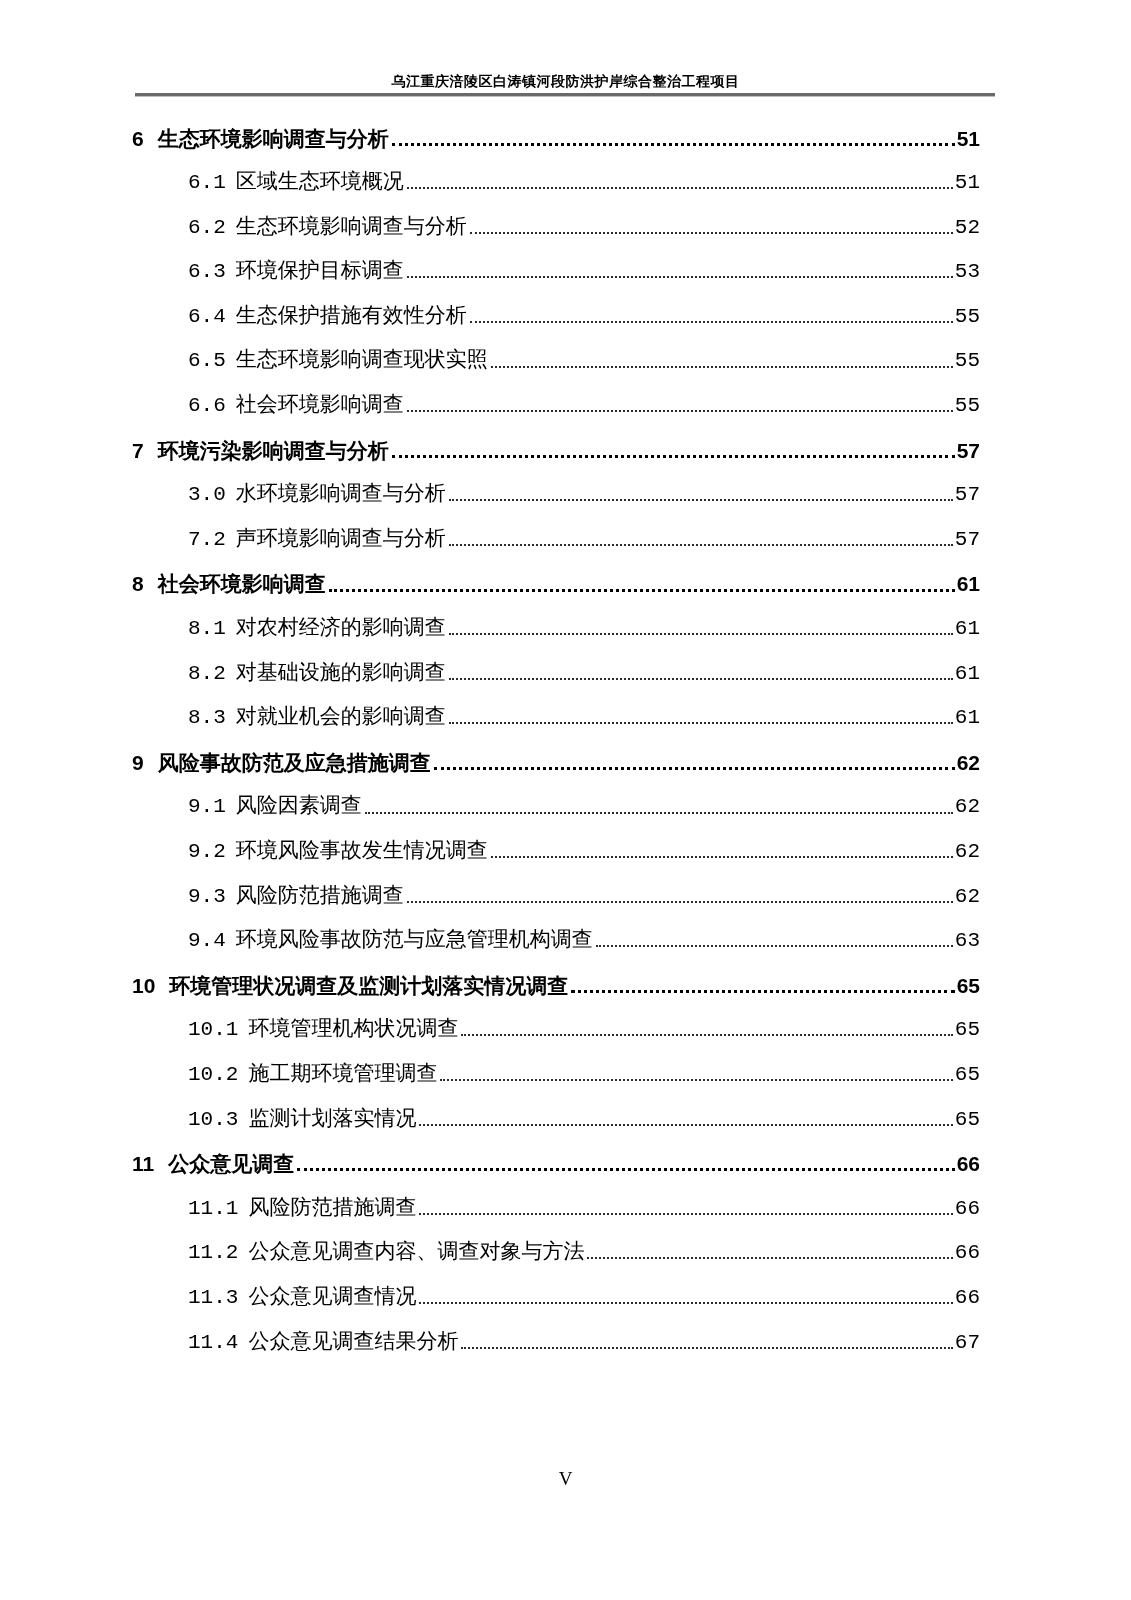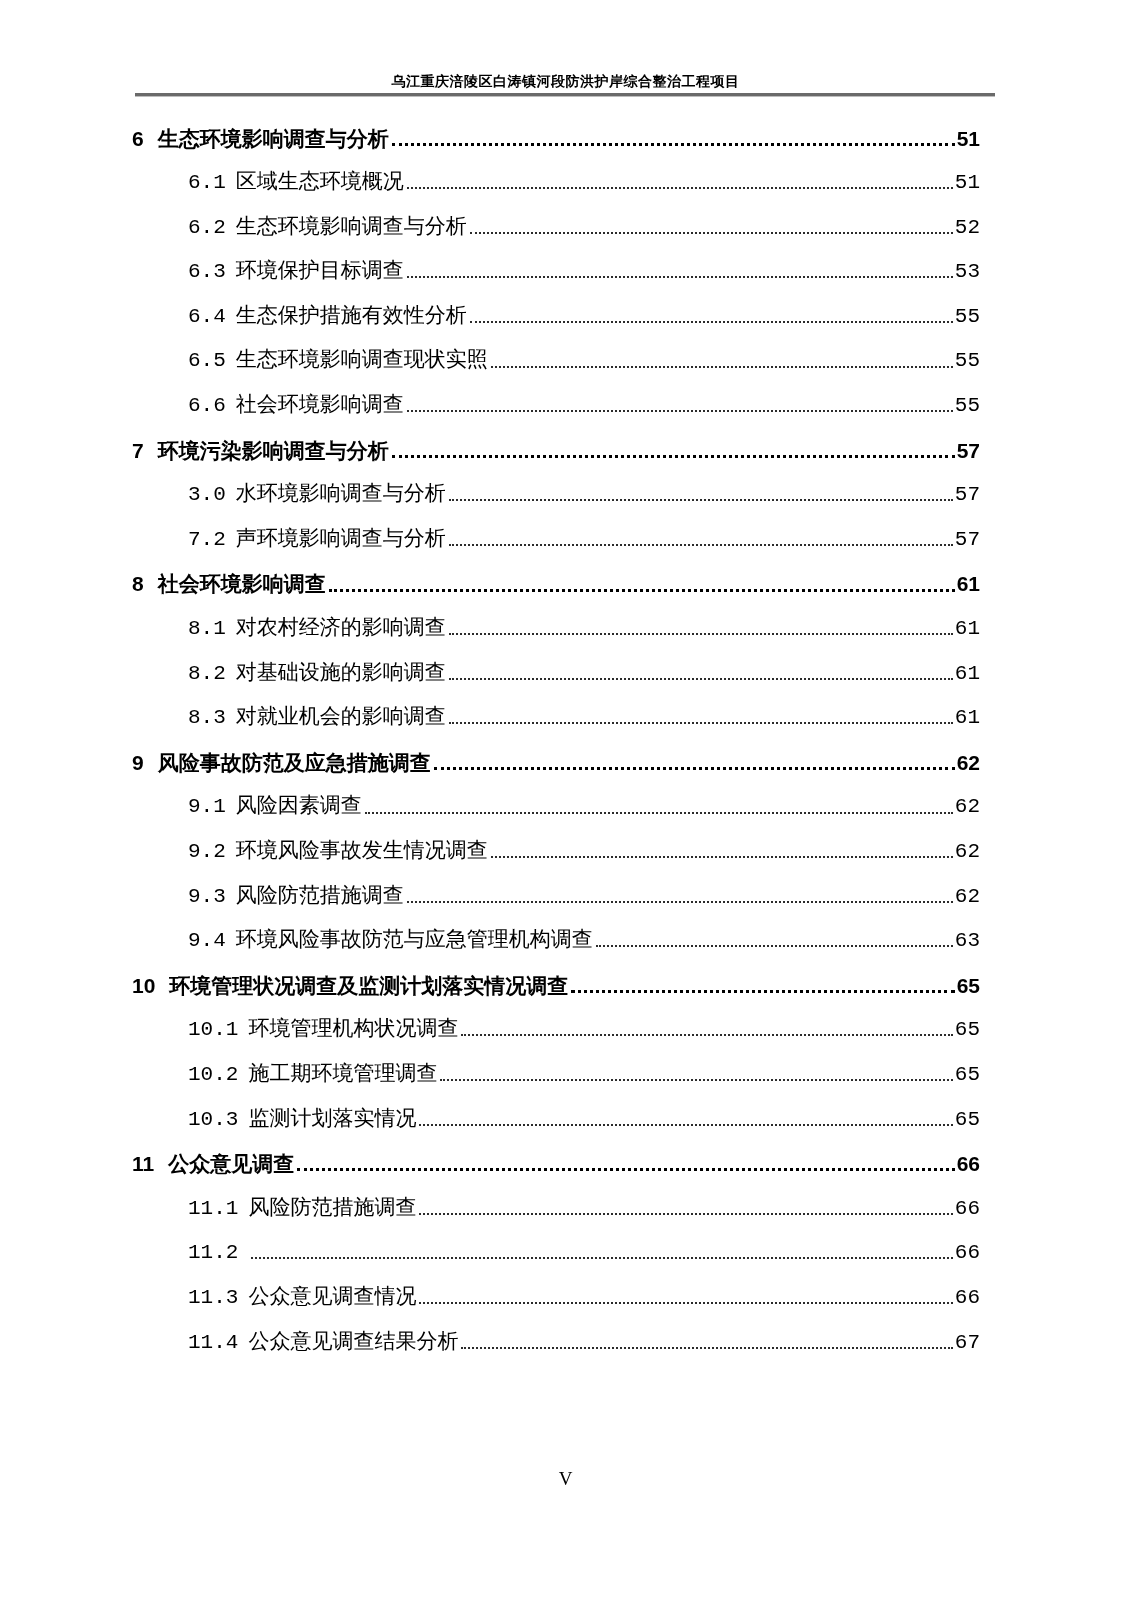--- a/index.html
+++ b/index.html
@@ -246,20 +246,21 @@
     <span class="toc-page">66</span>
   </div>
       <div class="toc-row l2">
     <span class="toc-num">11.1</span>
     <span class="toc-title">风险防范措施调查</span>
     <span class="toc-leader"></span>
     <span class="toc-page">66</span>
   </div>
       <div class="toc-row l2">
     <span class="toc-num">11.2</span>
+    <span class="toc-title">公众意见调查内容、调查对象与方法</span>
     <span class="toc-leader"></span>
     <span class="toc-page">66</span>
   </div>
       <div class="toc-row l2">
     <span class="toc-num">11.3</span>
     <span class="toc-title">公众意见调查情况</span>
     <span class="toc-leader"></span>
     <span class="toc-page">66</span>
   </div>
       <div class="toc-row l2">

